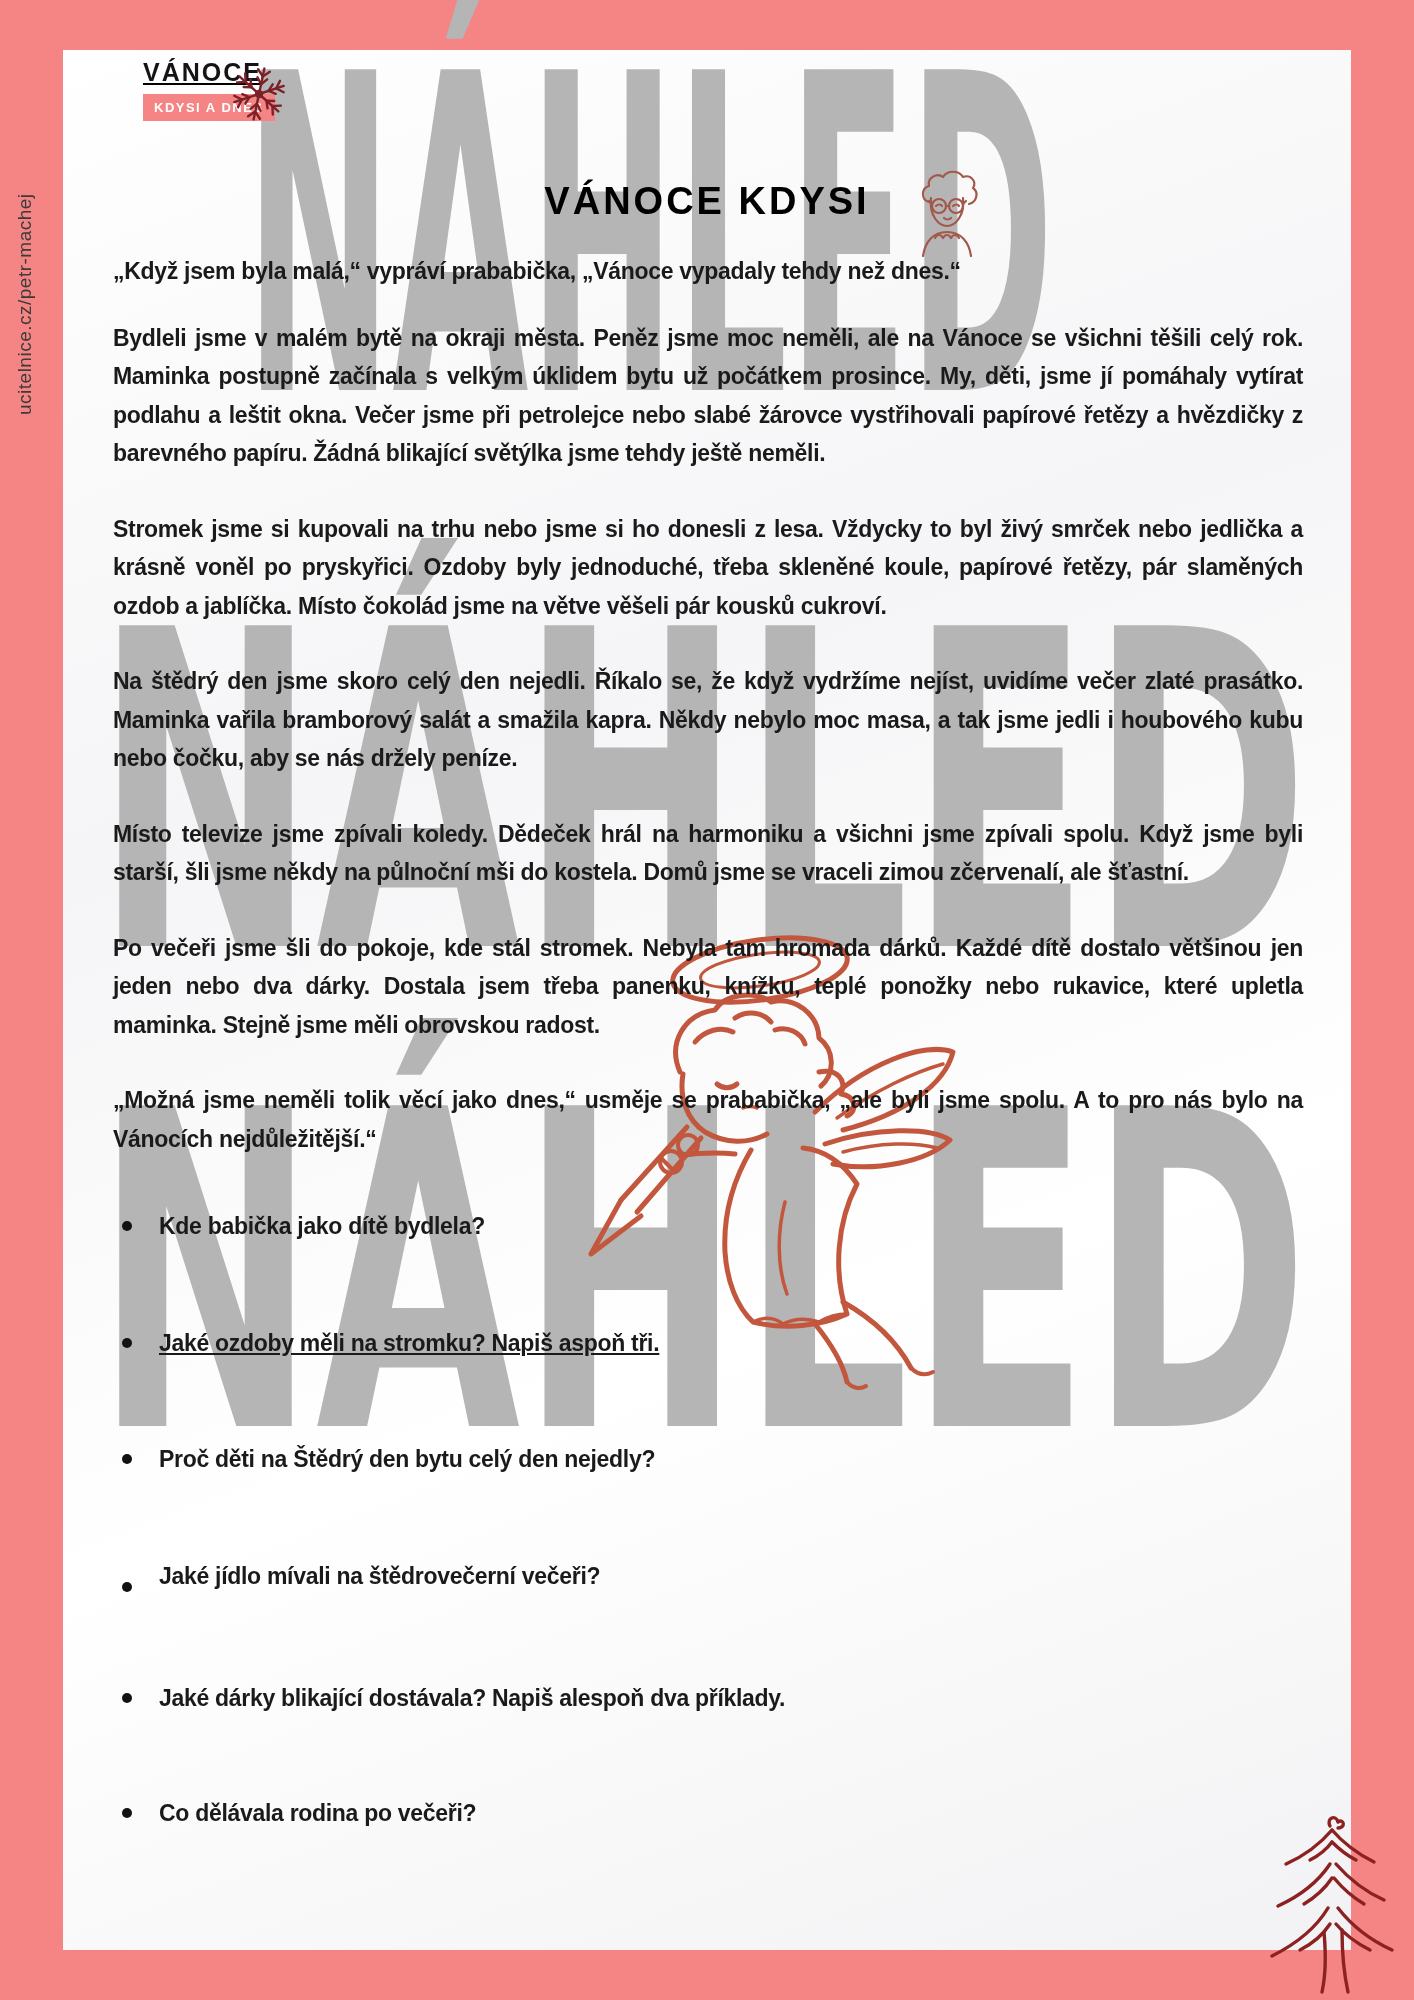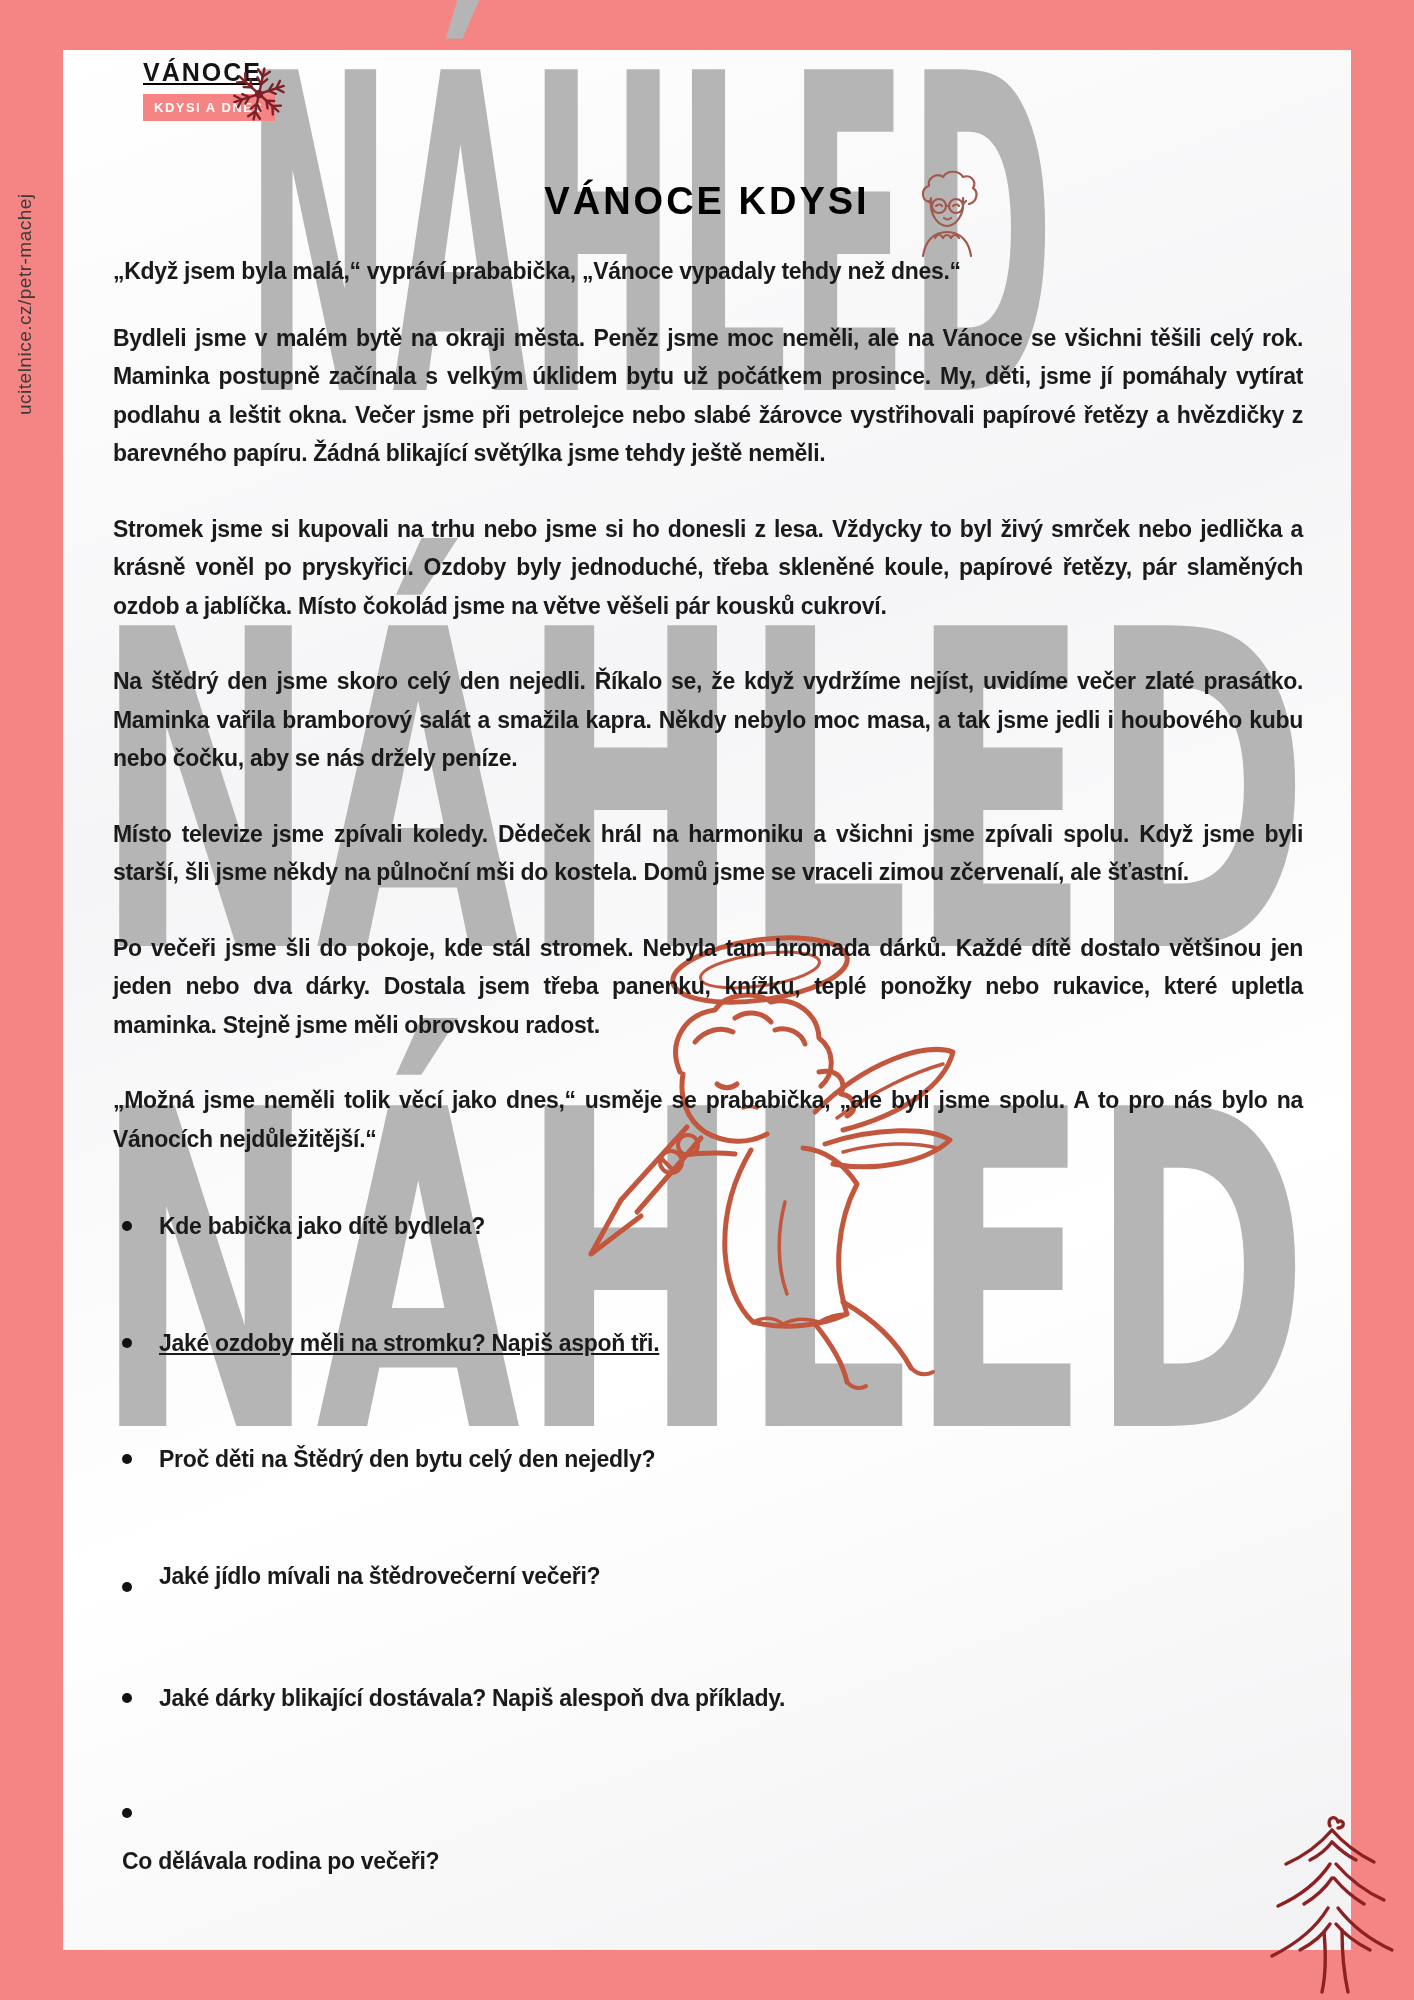--- a/index.html
+++ b/index.html
@@ -86,21 +86,21 @@
     display:flex;align-items:flex-start;gap:27px;
     font-size:23px;font-weight:700;color:#1a1a1a;
     letter-spacing:-.3px;line-height:32px;
     z-index:3;
   }
   .bullet{
     flex:0 0 auto;width:10px;height:10px;border-radius:50%;
     background:#121212;margin-top:11px;
   }
   .q1{top:1210px;} .q2{top:1327px;text-decoration:underline;} .q3{top:1443px;}
-  .q4{top:1560px;align-items:flex-end;} .q5{top:1682px;} .q6{top:1797px;flex-direction:column;}
+  .q4{top:1560px;align-items:flex-end;} .q5{top:1682px;} .q6{top:1797px;}
 
   .angel{position:absolute;left:575px;top:922px;z-index:2;}
   .tree{position:absolute;left:1252px;top:1812px;z-index:4;}
 </style>
 </head>
 <body>
 
 <div class="page">
 
   <div class="paper"></div>

